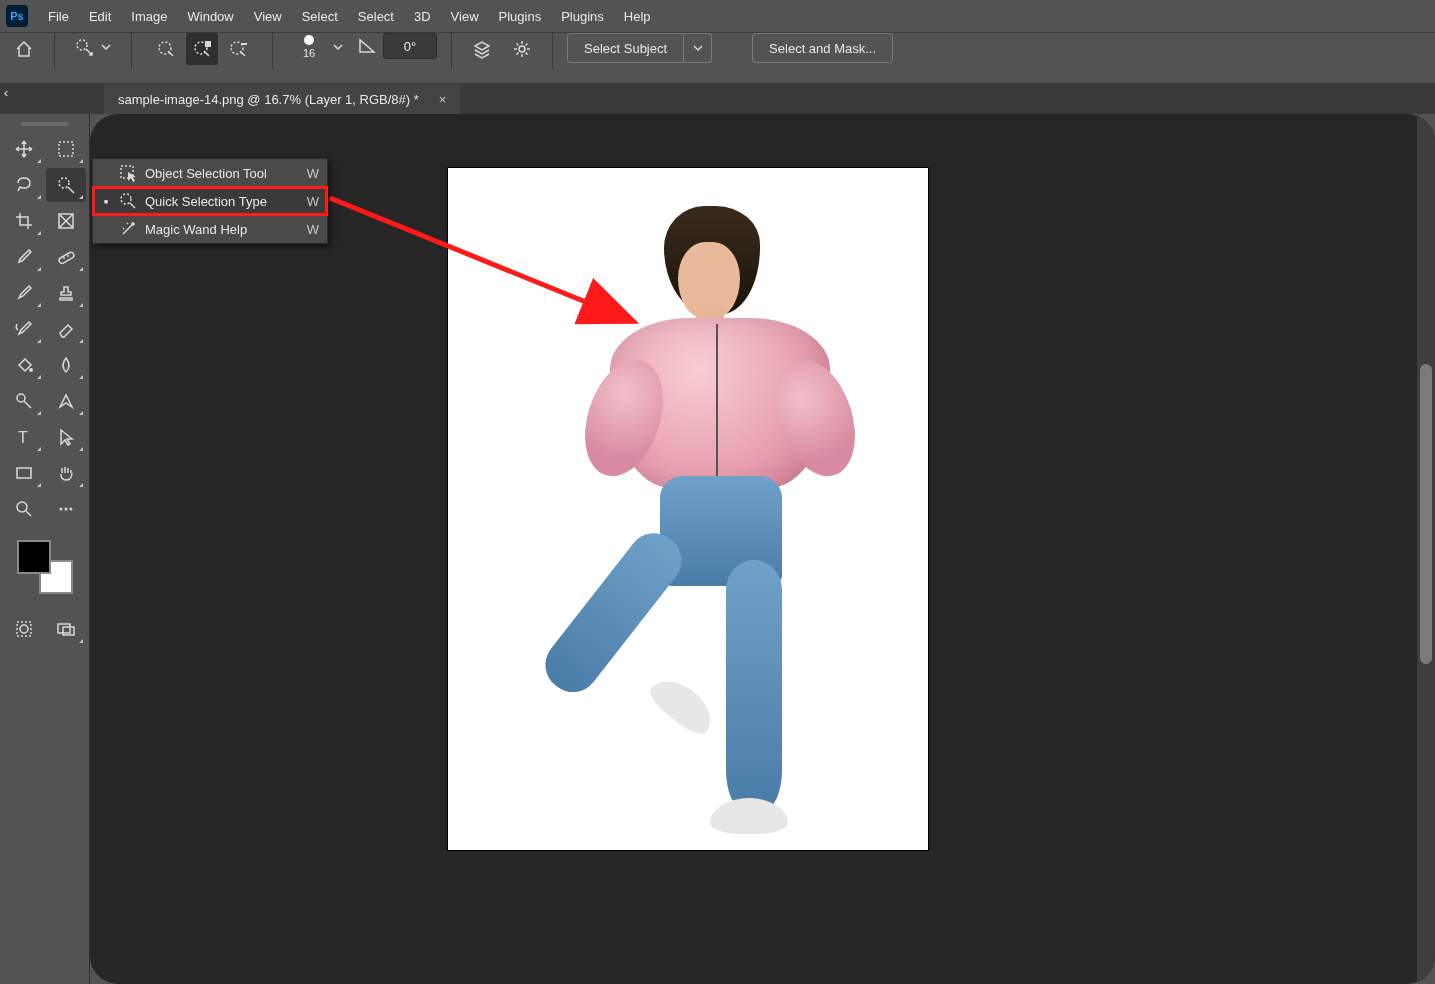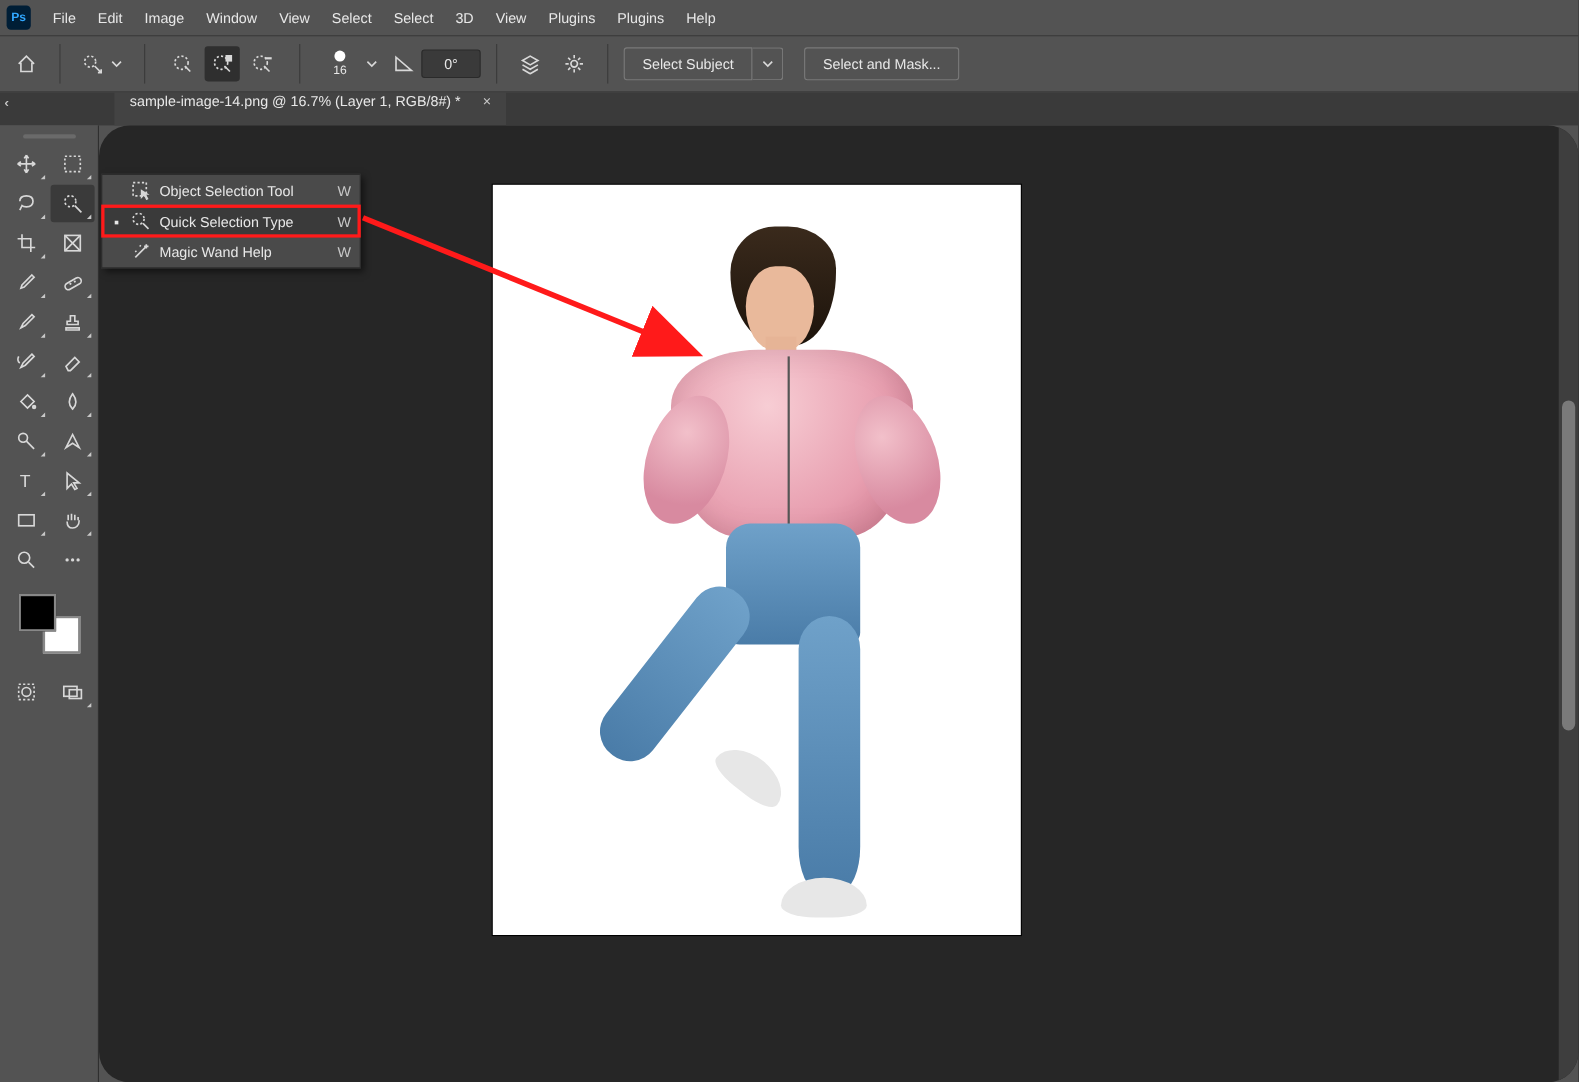--- a/index.html
+++ b/index.html
@@ -4,40 +4,40 @@
 <style>
 * { margin: 0; padding: 0; box-sizing: border-box; font-family: "Segoe UI", Tahoma, sans-serif; user-select: none; }
 body { background: #535353; width: 1435px; height: 984px; overflow: hidden; color: #e8e8e8; font-size: 13px; }
 
 
 .menubar { height: 32px; background: #535353; display: flex; align-items: center; padding: 0 6px; }
 .ps-logo { width: 22px; height: 22px; background: #001e36; border-radius: 4px; display:flex;align-items:center;justify-content:center;font-weight:700;font-size:11px;color:#31a8ff;margin-right:10px;}
 .menubar .menu-item { padding: 6px 10px; color: #e8e8e8; cursor: default; text-align: center; }
 
 
-.optionsbar { height: 52px; background: #535353; border-top:1px solid #3a3a3a; border-bottom:1px solid #3a3a3a; display:flex; align-items:center; padding: 0 8px; gap: 8px;}
+.optionsbar { height: 52px; background: #535353; border-top:1px solid #3a3a3a; border-bottom:1px solid #3a3a3a; display:flex; align-items:flex-start; padding: 0 8px; gap: 8px;}
 .opt-btn { width: 32px; height: 32px; display:flex;align-items:center;justify-content:center; border-radius:3px; }
 .opt-btn.active { background:#2f2f2f; }
 .opt-group { display:flex; align-items:center; gap:4px; padding:0 4px; }
 .brush-chip{display:flex;flex-direction:column;align-items:center;justify-content:center;width:36px;}
 .brush-dot{width:10px;height:10px;background:#fff;border-radius:50%;}
 .brush-num{font-size:11px;color:#e8e8e8;margin-top:2px;}
 .dropdown-caret{width:14px;height:28px;display:flex;align-items:center;justify-content:center;}
 .angle-box{display:flex;align-items:center;gap:6px;}
 .angle-input{width:54px;height:26px;background:#3a3a3a;border:1px solid #2a2a2a;color:#e8e8e8;text-align:center;border-radius:3px;font-size:13px;}
 .divider{width:1px;height:36px;background:#3a3a3a;margin:0 6px;}
 .pill-btn{height:30px;padding:0 16px;background:#535353;border:1px solid #7a7a7a;border-radius:3px;color:#e8e8e8;display:flex;align-items:center;justify-content:center;font-size:13px;}
 .pill-split{display:flex;}
 .pill-split .pill-btn:first-child{border-top-right-radius:0;border-bottom-right-radius:0;}
 .pill-split .pill-caret{width:28px;border:1px solid #7a7a7a;border-left:none;border-top-right-radius:3px;border-bottom-right-radius:3px;display:flex;align-items:center;justify-content:center;}
 
 
 .tabstrip{height:30px;background:#3a3a3a;display:flex;align-items:stretch;padding-left:104px;}
 .collapse-arrows{position:absolute;top:86px;left:4px;color:#c8c8c8;font-size:12px;letter-spacing:-4px;}
-.doc-tab{background:#434343;padding:0 14px;display:flex;align-items:flex-start;gap:20px;font-size:13px;color:#e8e8e8;}
+.doc-tab{background:#434343;padding:0 14px;display:flex;align-items:center;gap:20px;font-size:13px;color:#e8e8e8;}
 .doc-tab .close{color:#c8c8c8;}
 
 
 .workspace{display:flex;height:calc(984px - 32px - 52px - 30px);position:relative;}
 
 
 .toolbox{width:90px;background:#535353;border-right:1px solid #2f2f2f;padding-top:8px;display:flex;flex-direction:column;align-items:center;}
 .toolbox-grip{width:48px;height:4px;background:#6a6a6a;border-radius:2px;margin-bottom:6px;}
 .tool-grid{display:grid;grid-template-columns:40px 40px;gap:2px;}
 .tool{width:40px;height:34px;display:flex;align-items:center;justify-content:center;position:relative;border-radius:3px;}
@@ -186,21 +186,21 @@
 
   <div class="pill-split">
     <div class="pill-btn">Select Subject</div>
     <div class="pill-caret">
         <svg width="10" height="10">
           <path class="ico" d="M1 3 L5 7 L9 3"></path>
         </svg>
       </div>
   </div>
 
-  <div class="pill-btn" style="margin-left:11px">Select and Mask...</div>
+  <div class="pill-btn" style="margin-left:32px">Select and Mask...</div>
 </div>
 
 <div class="tabstrip">
   <div class="doc-tab">
     <span>sample-image-14.png @ 16.7% (Layer 1, RGB/8#) *</span>
     <span class="close">×</span>
   </div>
 </div>
 <div class="collapse-arrows">‹‹</div>
 

